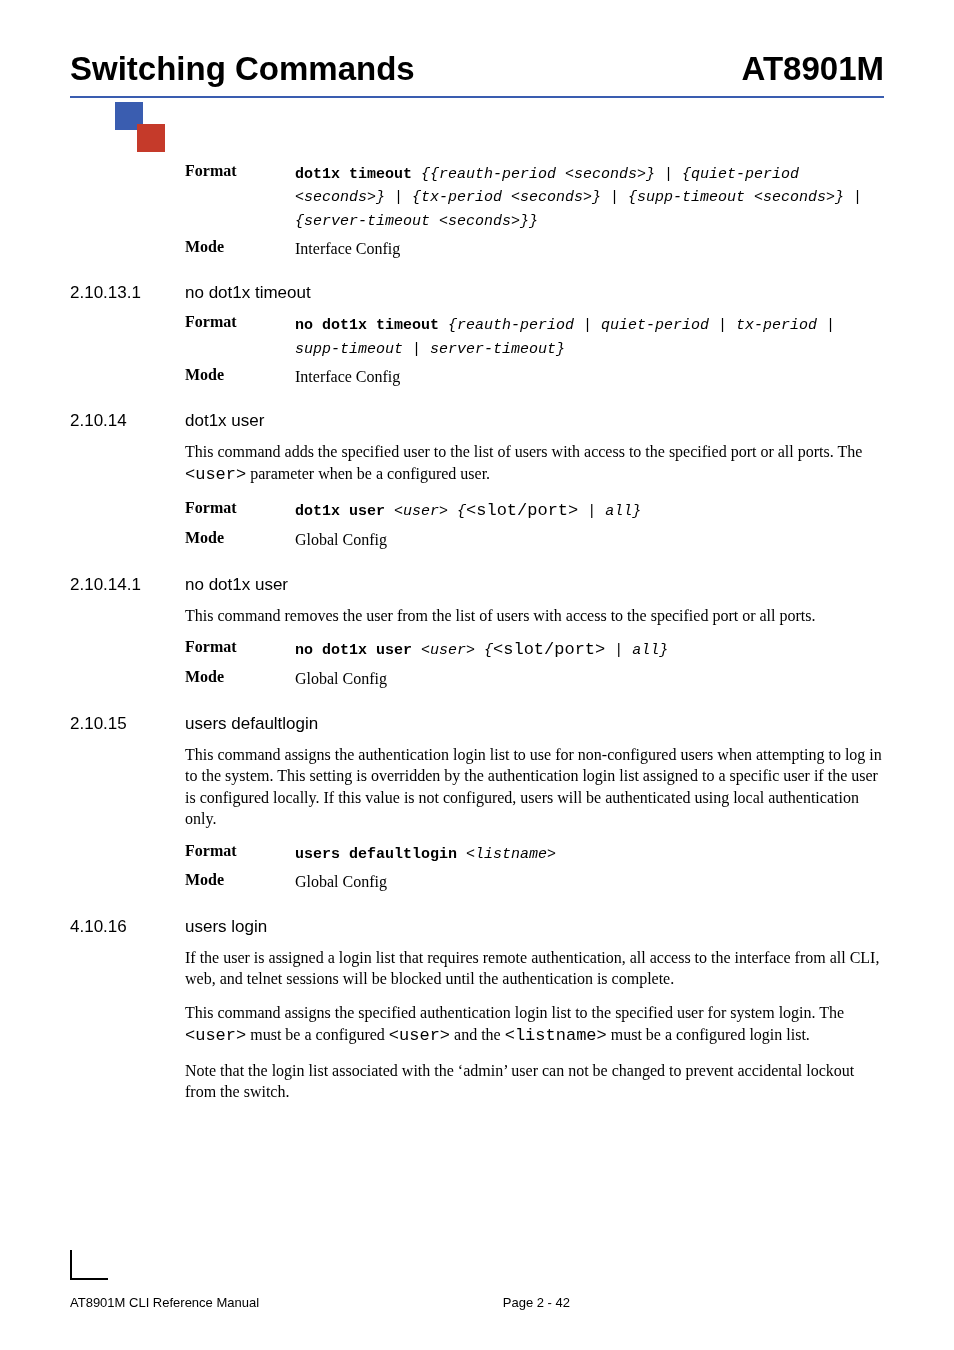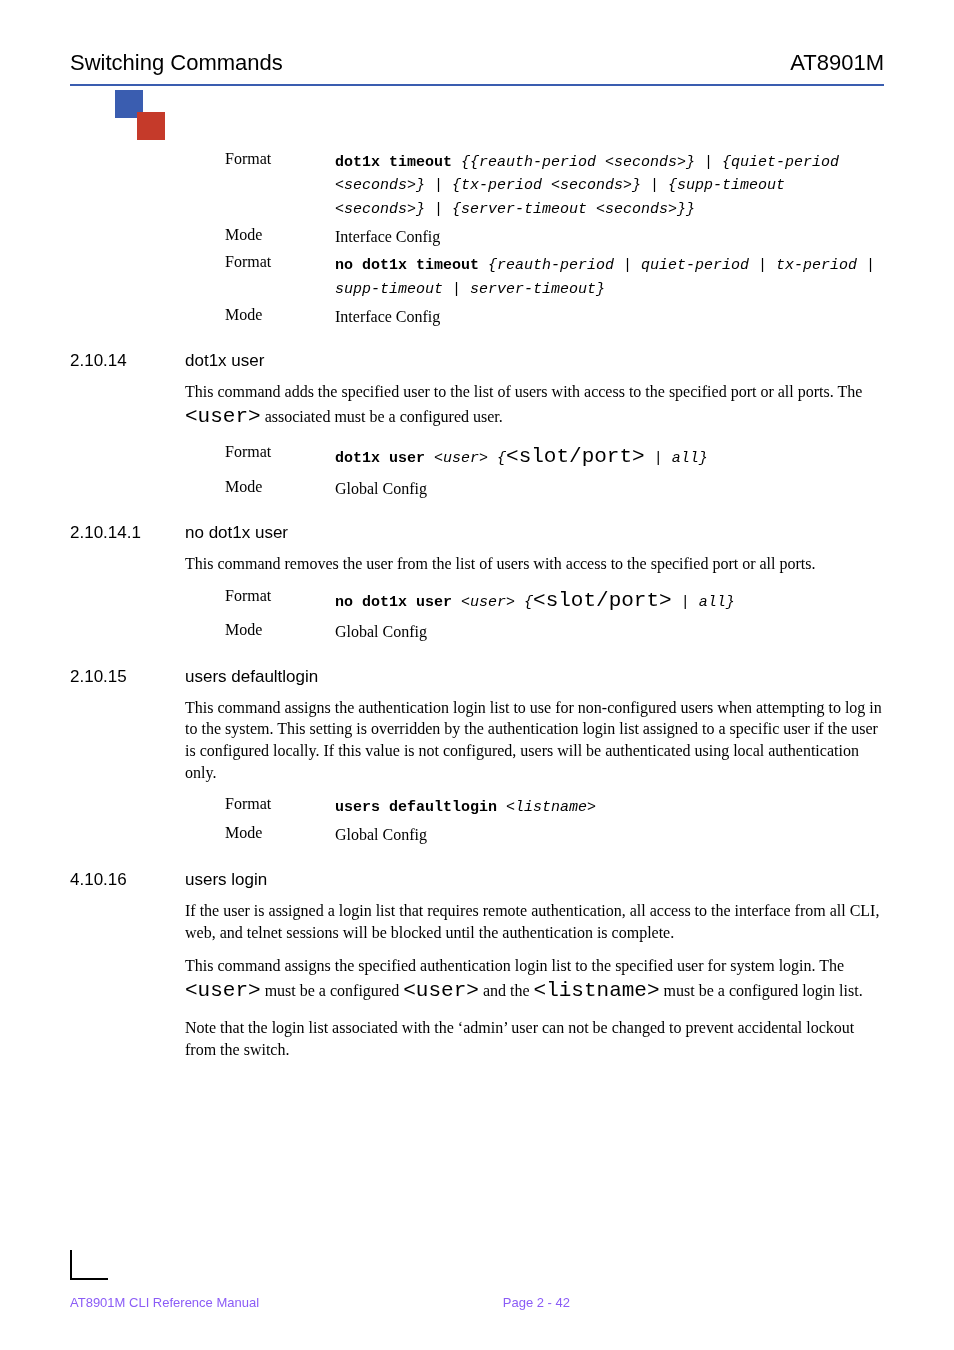--- a/index.html
+++ b/index.html
@@ -10,22 +10,22 @@
     font-family: Georgia, 'Times New Roman', serif;
     color: #000;
     position: relative;
     padding: 50px 70px 40px 70px;
   }
   .header-row {
     display: flex;
     justify-content: space-between;
     align-items: baseline;
     font-family: Arial, Helvetica, sans-serif;
-    font-weight: normal;
-    font-size: 22px;
+    font-weight: bold;
+    font-size: 33px;
     margin-bottom: 8px;
   }
   .header-line {
     border-top: 2px solid #3a5db0;
     margin-bottom: 2px;
   }
   .logo-block {
     width: 48px;
     height: 42px;
     position: relative;
@@ -37,28 +37,28 @@
   .content { margin-left: 115px; margin-top: 18px; }
   .section-row { display: flex; margin-top: 24px; margin-bottom: 10px; }
   .section-num {
     width: 115px; flex-shrink: 0; margin-left: -115px;
     font-family: Arial, Helvetica, sans-serif; font-size: 17px;
   }
   .section-title { font-family: Arial, Helvetica, sans-serif; font-size: 17px; }
   .bold { font-weight: normal; }
   .body-text { font-size: 16px; line-height: 1.35; margin-bottom: 12px; }
   .def-row { display: flex; margin-bottom: 6px; font-size: 16px; }
-  .def-label { width: 110px; flex-shrink: 0; font-weight: normal; font-family: Georgia, 'Times New Roman', serif; margin-left: 40px; }
+  .def-label { width: 110px; flex-shrink: 0; font-weight: bold; font-family: Georgia, 'Times New Roman', serif; }
   .def-val { flex: 1; line-height: 1.35; }
-  .mono { font-family: 'Courier New', monospace; font-size: 21px; }
+  .mono { font-family: 'Courier New', monospace; font-size: 17px; }
   .mono-strong { font-family: 'Courier New', monospace; font-size: 15px; font-weight: bold; text-align: right; }
   .mono-ital { font-family: 'Courier New', monospace; font-size: 15px; font-style: italic; }
   .footer {
     position: absolute; left: 70px; bottom: 40px;
-    font-family: Arial, Helvetica, sans-serif; font-size: 13px; color: #8b5cf6;
+    font-family: Arial, Helvetica, sans-serif; font-size: 13px; color: #000000;
     display: flex; width: 500px; justify-content: space-between;
   }
   .footer-mark {
     position: absolute; left: 70px; bottom: 70px; width: 38px; height: 30px;
     border-left: 2px solid #000; border-bottom: 2px solid #000;
   }
 </style>
 </head>
 <body>
 
@@ -78,37 +78,41 @@
     <div class="def-label">Format</div>
     <div class="def-val">
       <span class="mono-strong">dot1x timeout </span><span class="mono-ital">{{reauth-period &lt;seconds&gt;} | {quiet-period &lt;seconds&gt;} | {tx-period &lt;seconds&gt;} | {supp-timeout &lt;seconds&gt;} | {server-timeout &lt;seconds&gt;}}</span>
     </div>
   </div>
   <div class="def-row">
     <div class="def-label">Mode</div>
     <div class="def-val">Interface Config</div>
   </div>
 
+  <div class="section-row">
+    <div class="section-num">2.10.13.1</div>
+    <div class="section-title">no dot1x timeout</div>
+  </div>
   <div class="def-row">
     <div class="def-label">Format</div>
     <div class="def-val">
       <span class="mono-strong">no dot1x timeout </span><span class="mono-ital">{reauth-period | quiet-period | tx-period | supp-timeout | server-timeout}</span>
     </div>
   </div>
   <div class="def-row">
     <div class="def-label">Mode</div>
     <div class="def-val">Interface Config</div>
   </div>
 
   <div class="section-row">
     <div class="section-num bold">2.10.14</div>
     <div class="section-title bold">dot1x user</div>
   </div>
   <p class="body-text">
-    <span>This command adds the specified user to the list of users with access to the specified port or all ports. The </span><span class="mono">&lt;user&gt;</span><span> associated must be a configured user.</span>
+    <span>This command adds the specified user to the list of users with access to the specified port or all ports. The </span><span class="mono">&lt;user&gt;</span><span> parameter when be a configured user.</span>
   </p>
   <div class="def-row">
     <div class="def-label">Format</div>
     <div class="def-val">
       <span class="mono-strong">dot1x user </span><span class="mono-ital">&lt;user&gt; {</span><span class="mono">&lt;slot/port&gt;</span><span class="mono-ital"> | all}</span>
     </div>
   </div>
   <div class="def-row">
     <div class="def-label">Mode</div>
     <div class="def-val">Global Config</div>

